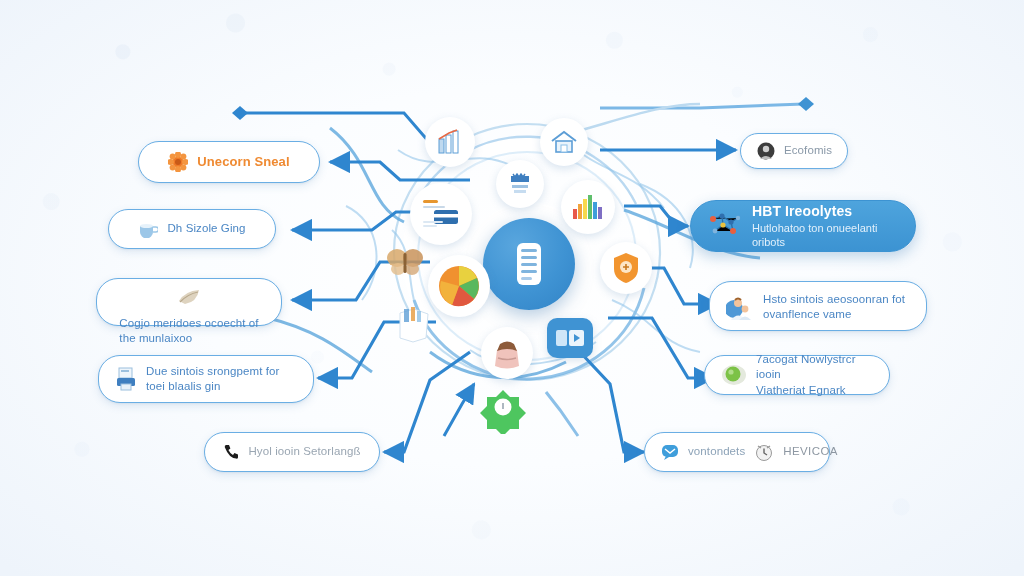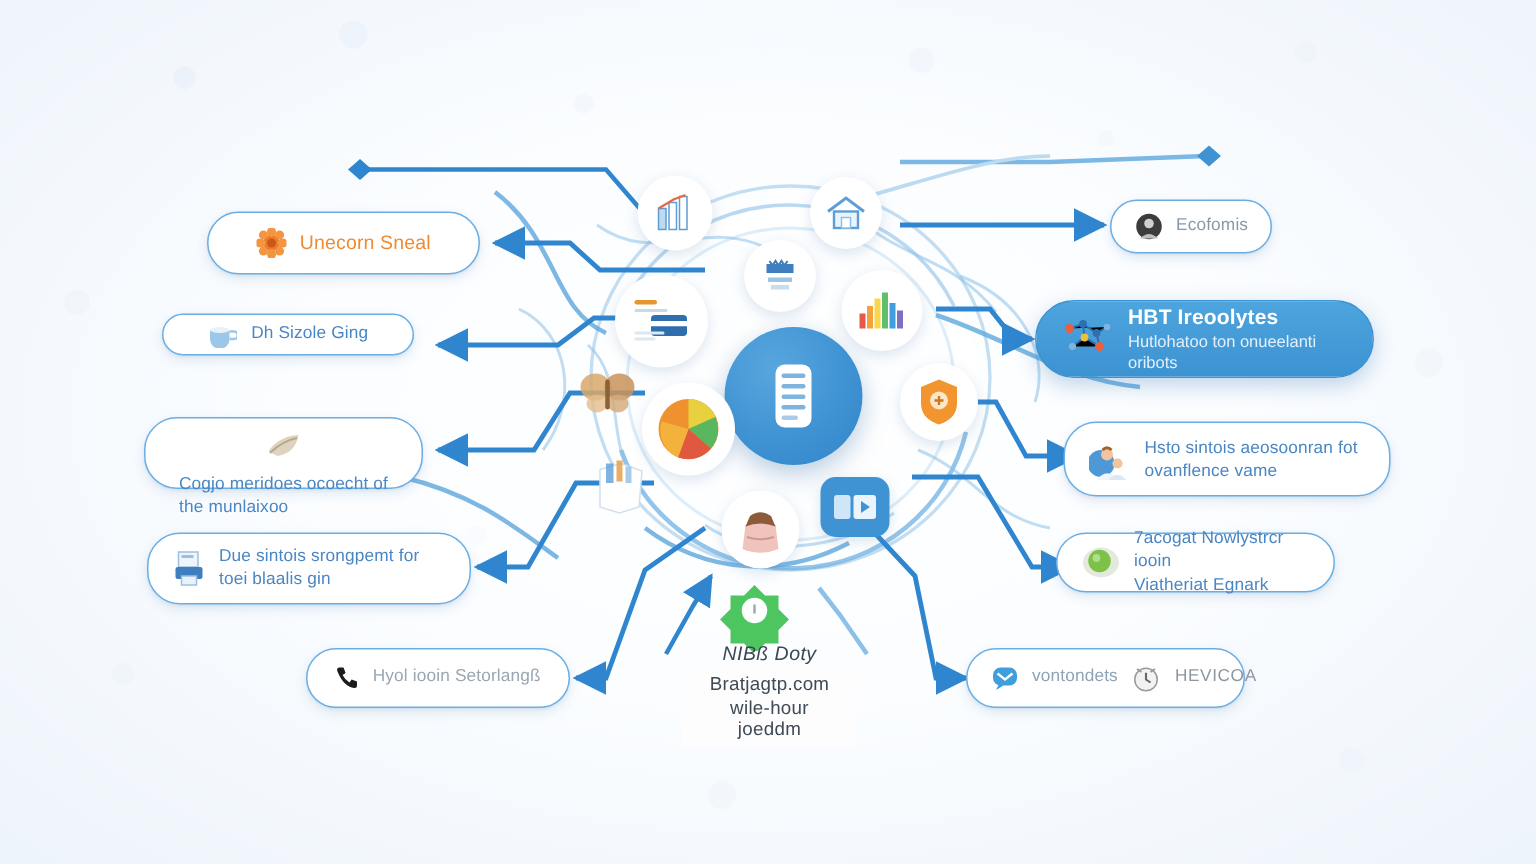--- a/index.html
+++ b/index.html
@@ -38,21 +38,21 @@
   .card{
     position:absolute;box-sizing:border-box;display:flex;align-items:center;gap:9px;
     background:#ffffff;border:1.4px solid #6aaee4;border-radius:999px;
     box-shadow:0 3px 8px rgba(80,130,180,.16), 0 1px 2px rgba(80,130,180,.10);
     padding:8px 16px;
   }
   .card .ico{flex:0 0 auto;display:flex;align-items:center;justify-content:center;}
   .card .txt{display:flex;flex-direction:column;justify-content:center;min-width:0;}
   .card .t1{font-size:11.5px;line-height:1.32;color:#4a86c4;letter-spacing:.1px;}
   .card .t2{font-size:10.5px;line-height:1.32;color:#6b9fd0;}
-  .card.orange .t1{color:#ef8a32;font-weight:normal;font-size:13px;text-align:right;}
+  .card.orange .t1{color:#ef8a32;font-weight:bold;font-size:13px;text-align:right;}
   .card.greytext .t1{color:#9aa6b2;}
   .card.highlight{
     background:linear-gradient(180deg,#4ea4dd 0%,#3c93d2 100%);
     border-color:#3c93d2;box-shadow:0 5px 14px rgba(50,120,180,.30);
     border-radius:26px;
   }
   .card.highlight .t1{color:#ffffff;font-weight:bold;font-size:14px;}
   .card.highlight .t2{color:#e2f0fb;font-size:11px;}
   .card.squarish{border-radius:22px;}
 
@@ -261,21 +261,21 @@
             <ellipse cx="15.4" cy="15.4" rx="3" ry="3"></ellipse>
         </g>
         <circle cx="10" cy="10" r="3" fill="#c85a18"></circle>
       </svg>
     </span>
     <span class="txt">
       <span class="t1">Unecorn Sneal</span>
     </span>
   </div>
 
-  <div class="card" style="left:108px;top:209px;width:168px;height:28px;justify-content:center;">
+  <div class="card" style="left:108px;top:209px;width:168px;height:40px;justify-content:center;">
     <span class="ico">
       <svg width="20" height="18" viewBox="0 0 20 18">
         <path d="M2 6 h13 v6 a5 5 0 0 1 -13 0z" fill="#9cc7e8"></path>
         <path d="M15 7 h3 a2.5 2.5 0 0 1 0 5 h-3" fill="none" stroke="#9cc7e8" stroke-width="1.6"></path>
         <ellipse cx="8.5" cy="6" rx="6.5" ry="2" fill="#e6f2fb"></ellipse>
       </svg>
     </span>
     <span class="txt">
       <span class="t1">Dh Sizole Ging</span>
     </span>
@@ -408,21 +408,14 @@
   </div>
 
   <div style="position:absolute;left:478px;top:388px;">
     <svg width="50" height="46" viewBox="0 0 50 46">
       <path d="M25 2 l7 7 h9 v9 l7 7 -7 7 v9 h-9 l-7 7 -7-7 h-9 v-9 l-7-7 7-7 V9 h9z" fill="#4ec65f"></path>
       <circle cx="25" cy="19" r="8.5" fill="#ffffff"></circle>
       <path d="M25 15 v6" stroke="#9aa6b2" stroke-width="1.6"></path>
     </svg>
   </div>
 
-  <div class="caption" style="left:455px;top:428px;width:116px;">
-    <div class="c0">NIBß Doty</div>
-    <div class="cbox">
-      <div class="c1">Bratjagtp.com</div>
-      <div class="c2">wile-hour joeddm</div>
-    </div>
-  </div>
 
 </div>
 
 </body></html>

